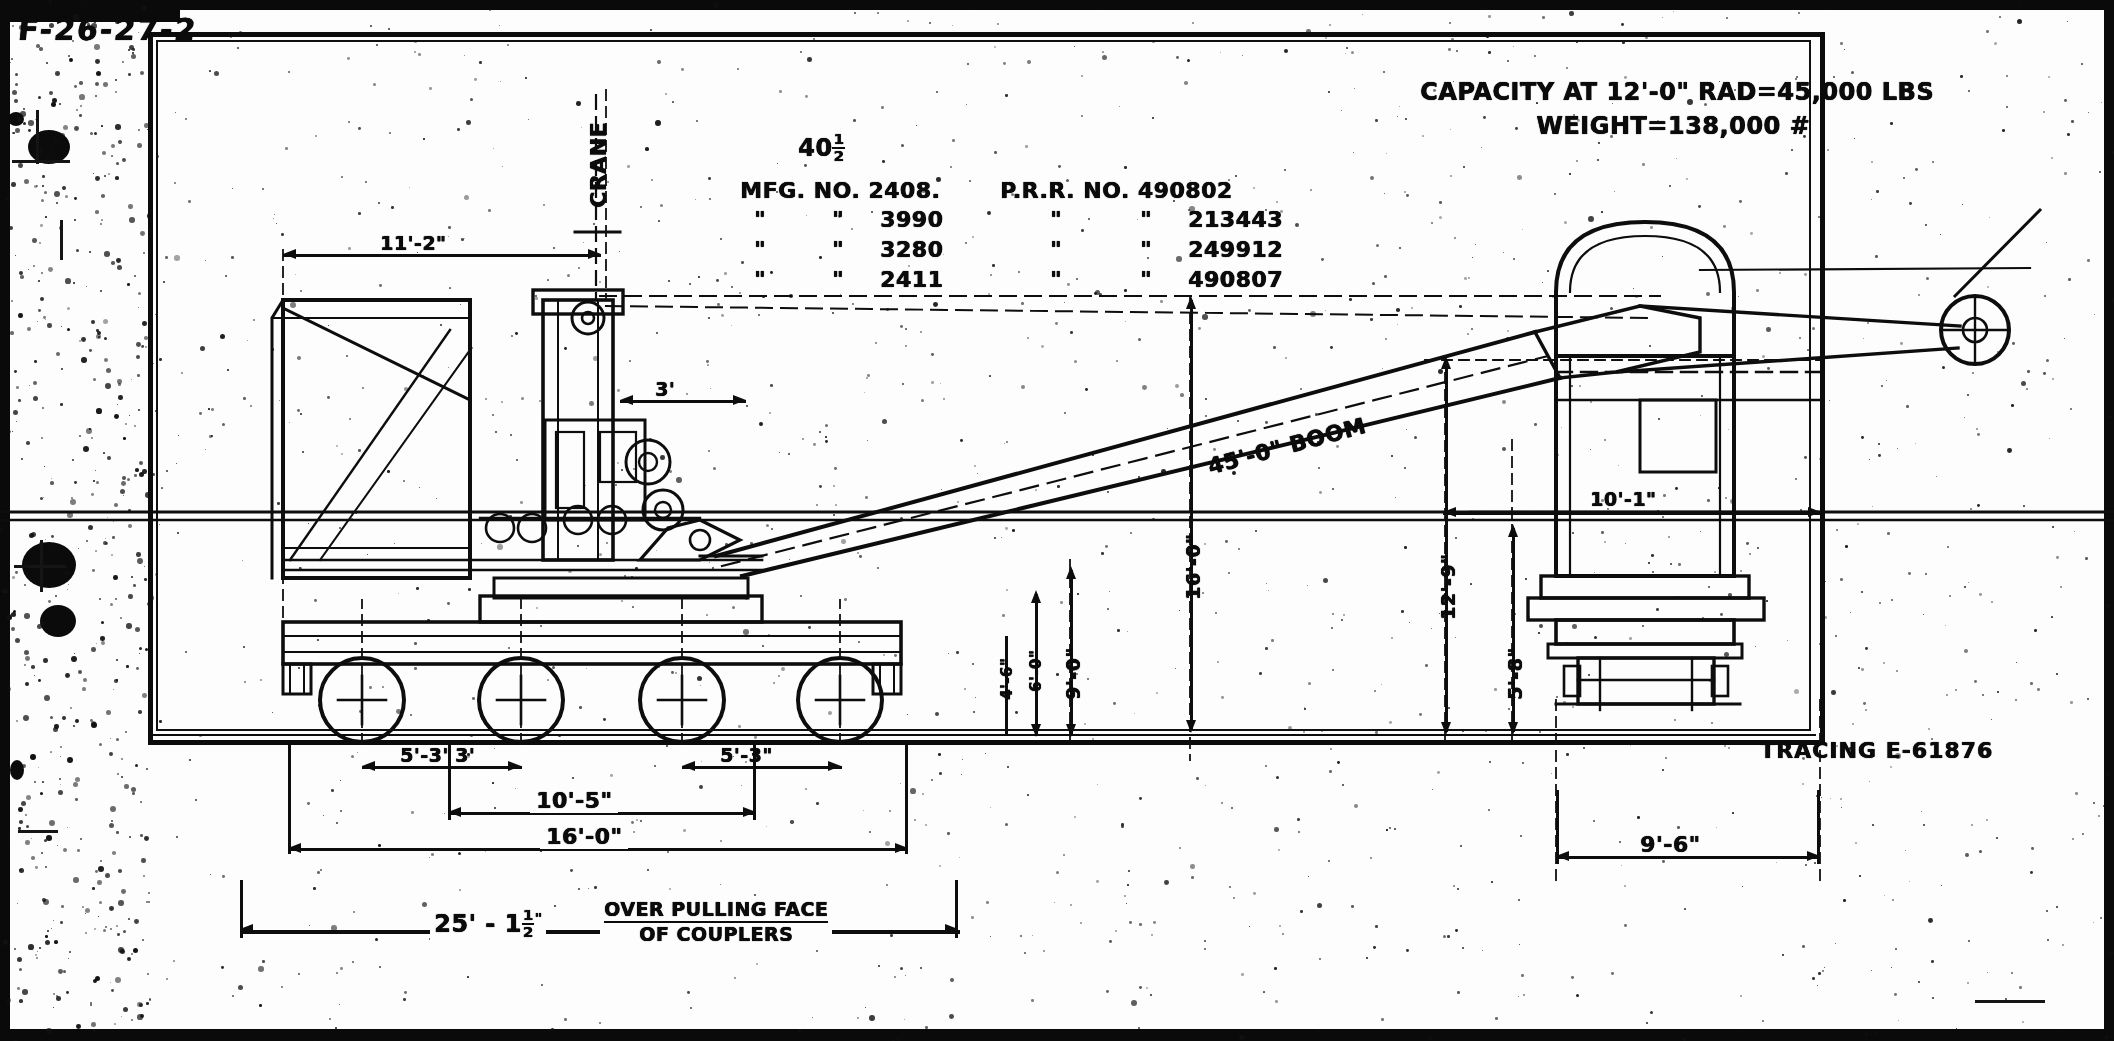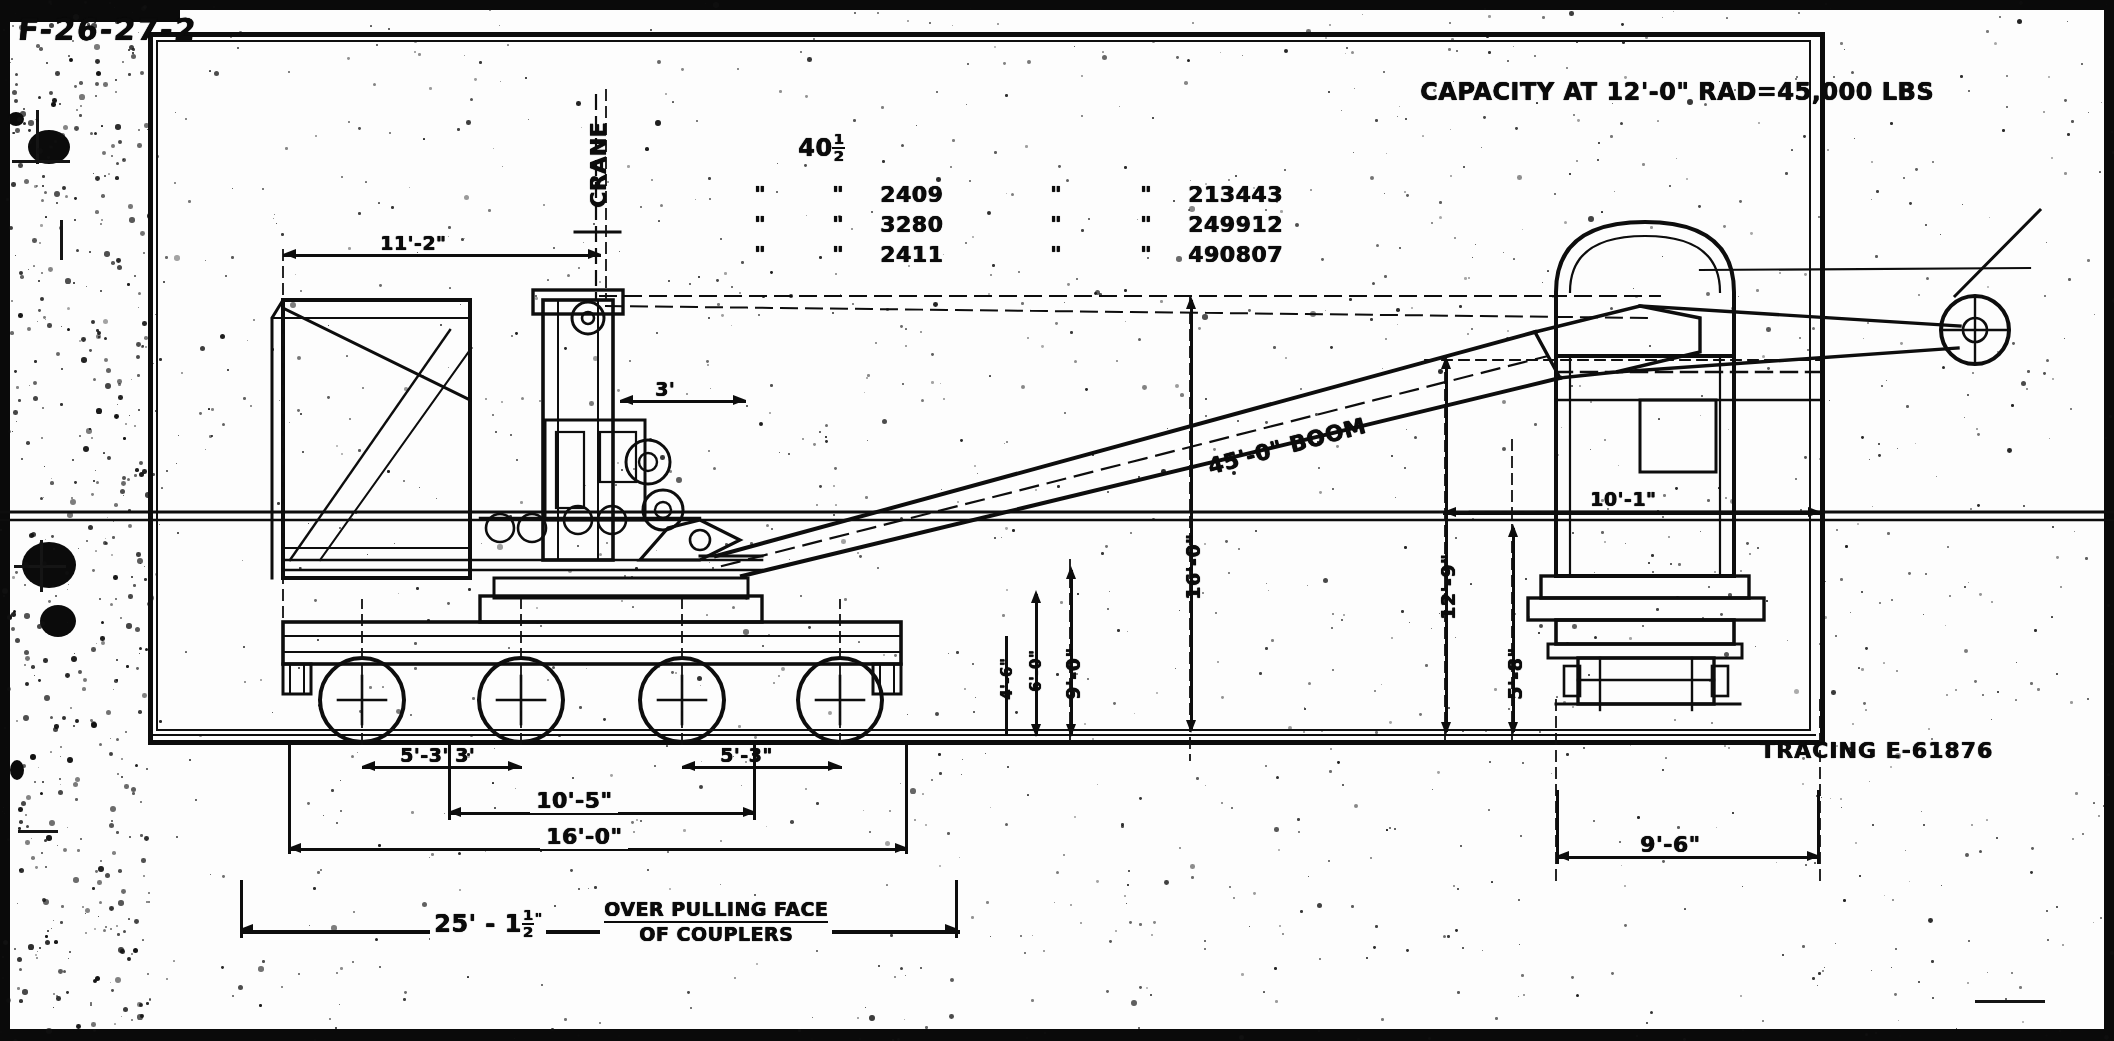--- a/index.html
+++ b/index.html
@@ -2272,26 +2272,29 @@
       <span class="underline-note" style="display:block;">OVER PULLING FACE</span>
       <span style="display:block;">OF COUPLERS</span>
     </div>
   </div>
 
   <div style="position:absolute;left:740px;top:132px;">
     <div class="lbl xl" style="position:relative;left:58px;top:0;">
       <span>40</span><span class="frac"><b>1</b><i>2</i></span>
     </div>
 
+    <div class="lbl lg" style="position:relative;left:0;top:14px;">
+      <span style="display:inline-block;width:260px;">MFG. NO. 2408.</span><span style="display:inline-block;">P.R.R. NO. 490802</span>
+    </div>
 
     <div style="position:relative;top:18px;">
       <div class="lbl lg" style="position:relative;height:30px;">
         <span style="position:absolute;left:14px;">"</span>
         <span style="position:absolute;left:92px;">"</span>
-        <span style="position:absolute;left:140px;">2409</span>
+        <span style="position:absolute;left:140px;">3990</span>
         <span style="position:absolute;left:310px;">"</span>
         <span style="position:absolute;left:400px;">"</span>
         <span style="position:absolute;left:448px;">213443</span>
       </div>
       <div class="lbl lg" style="position:relative;height:30px;">
         <span style="position:absolute;left:14px;">"</span>
         <span style="position:absolute;left:92px;">"</span>
         <span style="position:absolute;left:140px;">3280</span>
         <span style="position:absolute;left:310px;">"</span>
         <span style="position:absolute;left:400px;">"</span>
@@ -2303,19 +2306,20 @@
         <span style="position:absolute;left:140px;">2411</span>
         <span style="position:absolute;left:310px;">"</span>
         <span style="position:absolute;left:400px;">"</span>
         <span style="position:absolute;left:448px;">490807</span>
       </div>
     </div>
   </div>
 
   <div style="position:absolute;left:1420px;top:78px;text-align:right;width:390px;">
     <div class="lbl xl" style="position:relative;display:block;">CAPACITY AT 12'-0" RAD=45,000 LBS</div>
+    <div class="lbl xl" style="position:relative;display:block;top:6px;">WEIGHT=138,000 #</div>
   </div>
 
   <div class="lbl xl" style="left:18px;top:12px;font-size:30px;letter-spacing:2px;transform:skewX(-6deg);">F-26-27-2</div>
 
   <div class="lbl lg" style="left:1760px;top:738px;letter-spacing:1px;">TRACING E-61876</div>
 
 </div>
 
 </body></html>

